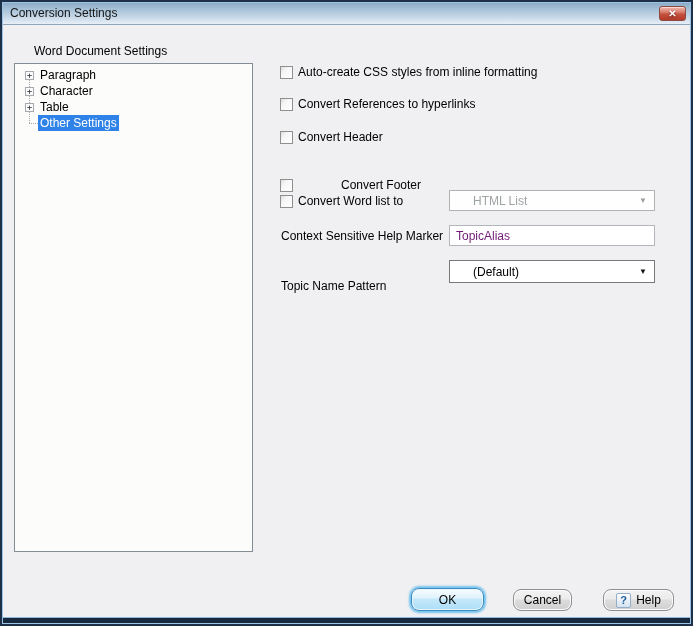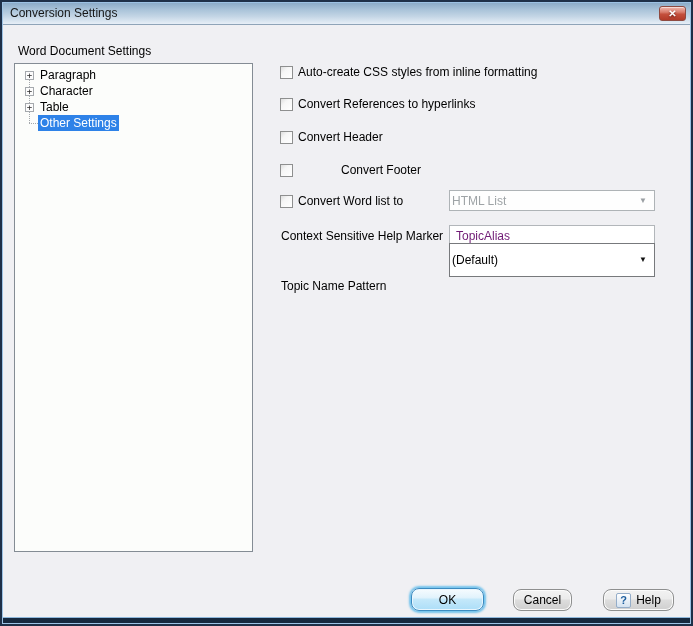--- a/index.html
+++ b/index.html
@@ -33,21 +33,21 @@
     border:1px solid #8E4A41;border-radius:3px;box-sizing:border-box;
     background:linear-gradient(to bottom,#F0B8AE 0%,#D97C6C 40%,#C4503D 55%,#B23A28 100%);
     box-shadow:inset 0 1px 0 rgba(255,255,255,.5);
     display:flex;align-items:center;justify-content:center;cursor:default;
   }
   .close-btn span{
     font-size:10px;font-weight:bold;color:#FFF;line-height:1;
     text-shadow:0 1px 2px rgba(60,0,0,.65);
   }
   
-  .panel-label{position:absolute;left:18px;top:44px;}
+  .panel-label{position:absolute;left:34px;top:44px;}
   .tree{
     position:absolute;left:14px;top:63px;width:239px;height:489px;
     background:#FCFDFB;border:1px solid #848C94;box-sizing:border-box;
     padding-top:3px;
   }
   .tree-vline{
     position:absolute;left:14px;top:11px;height:48px;width:0;
     border-left:1px dotted #A4A8AC;z-index:0;
   }
   .tree-hline{
@@ -74,21 +74,21 @@
   .checkbox{
     width:13px;height:13px;box-sizing:border-box;flex:0 0 auto;
     border:1px solid #8E8F8F;
     background:linear-gradient(135deg,#DEDEDE 0%,#F6F6F6 35%,#FFFFFF 100%);
   }
   .fieldlabel{position:absolute;left:281px;white-space:nowrap;}
   .combo{
     position:absolute;left:449px;width:206px;box-sizing:border-box;
     display:flex;align-items:center;background:#FFFFFF;
   }
-  .combo .combo-text{flex:1;padding-left:2px;white-space:nowrap;overflow:hidden;}
+  .combo .combo-text{flex:1;padding-left:23px;white-space:nowrap;overflow:hidden;}
   .combo .arrow{flex:0 0 auto;padding-right:7px;font-size:8px;line-height:1;}
   .combo.disabled{border:1px solid #AEB3B6;background:#FEFEFE;}
   .combo.disabled .combo-text{color:#9EA3A6;}
   .combo.disabled .arrow{color:#9A9FA3;}
   .combo.enabled{border:1px solid #77797C;}
   .combo.enabled .combo-text{color:#000;}
   .combo.enabled .arrow{color:#111;}
   .textfield{
     position:absolute;left:449px;width:206px;box-sizing:border-box;
     border:1px solid #B2B6BA;background:#FFF;color:#701a75;
@@ -159,39 +159,39 @@
     <span>Convert References to hyperlinks</span>
   </div>
   <div class="cbrow" style="top:64px;">
     <span class="checkbox"></span>
     <span>Auto-create CSS styles from inline formatting</span>
   </div>
   <div class="cbrow" style="top:129px;">
     <span class="checkbox"></span>
     <span>Convert Header</span>
   </div>
-  <div class="cbrow" style="top:162px;gap:48px;">
+  <div class="cbrow" style="top:177px;gap:48px;">
     <span class="checkbox"></span>
     <span>Convert Footer</span>
   </div>
   <div class="cbrow" style="top:193px;">
     <span class="checkbox"></span>
     <span>Convert Word list to</span>
   </div>
 
   <div class="combo disabled" style="top:190px;height:21px;">
     <span class="combo-text">HTML List</span>
     <span class="arrow">▼</span>
   </div>
 
   <div class="fieldlabel" style="top:229px;">Context Sensitive Help Marker</div>
   <input class="textfield" style="top: 225px; height: 21px;" type="text" value="TopicAlias">
 
   <div class="fieldlabel" style="top:279px;">Topic Name Pattern</div>
-  <div class="combo enabled" style="top:243px;height:34px;">
+  <div class="combo enabled" style="top:260px;height:23px;">
     <span class="combo-text">(Default)</span>
     <span class="arrow">▼</span>
   </div>
 
   <div class="btn btn-ok">
     <span>OK</span>
   </div>
   <div class="btn btn-cancel">
     <span>Cancel</span>
   </div>

